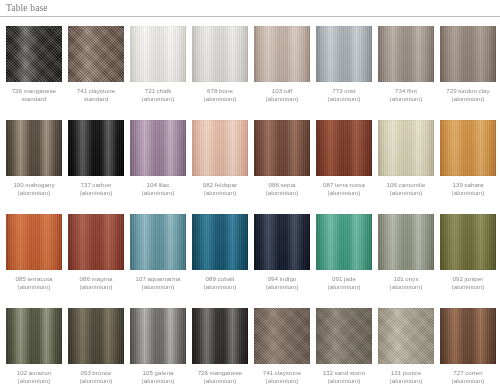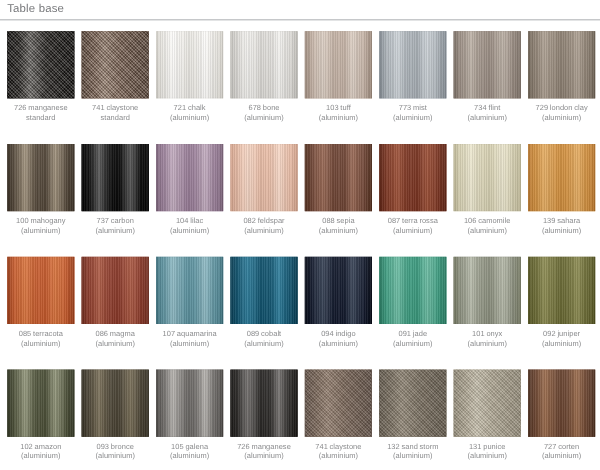--- a/index.html
+++ b/index.html
@@ -33,20 +33,21 @@
   }
   .page-title {
     position: absolute;
     left: 6px;
     top: 2px;
     font-size: 9.5px;
     line-height: 12px;
     color: #76777a;
     letter-spacing: 0.15px;
     white-space: nowrap;
+    font-family: Liberation Serif, serif;
   }
   .title-rule {
     position: absolute;
     left: 0px;
     top: 16px;
     width: 500px;
     height: 1px;
     background: #b9bbbd;
   }
 

